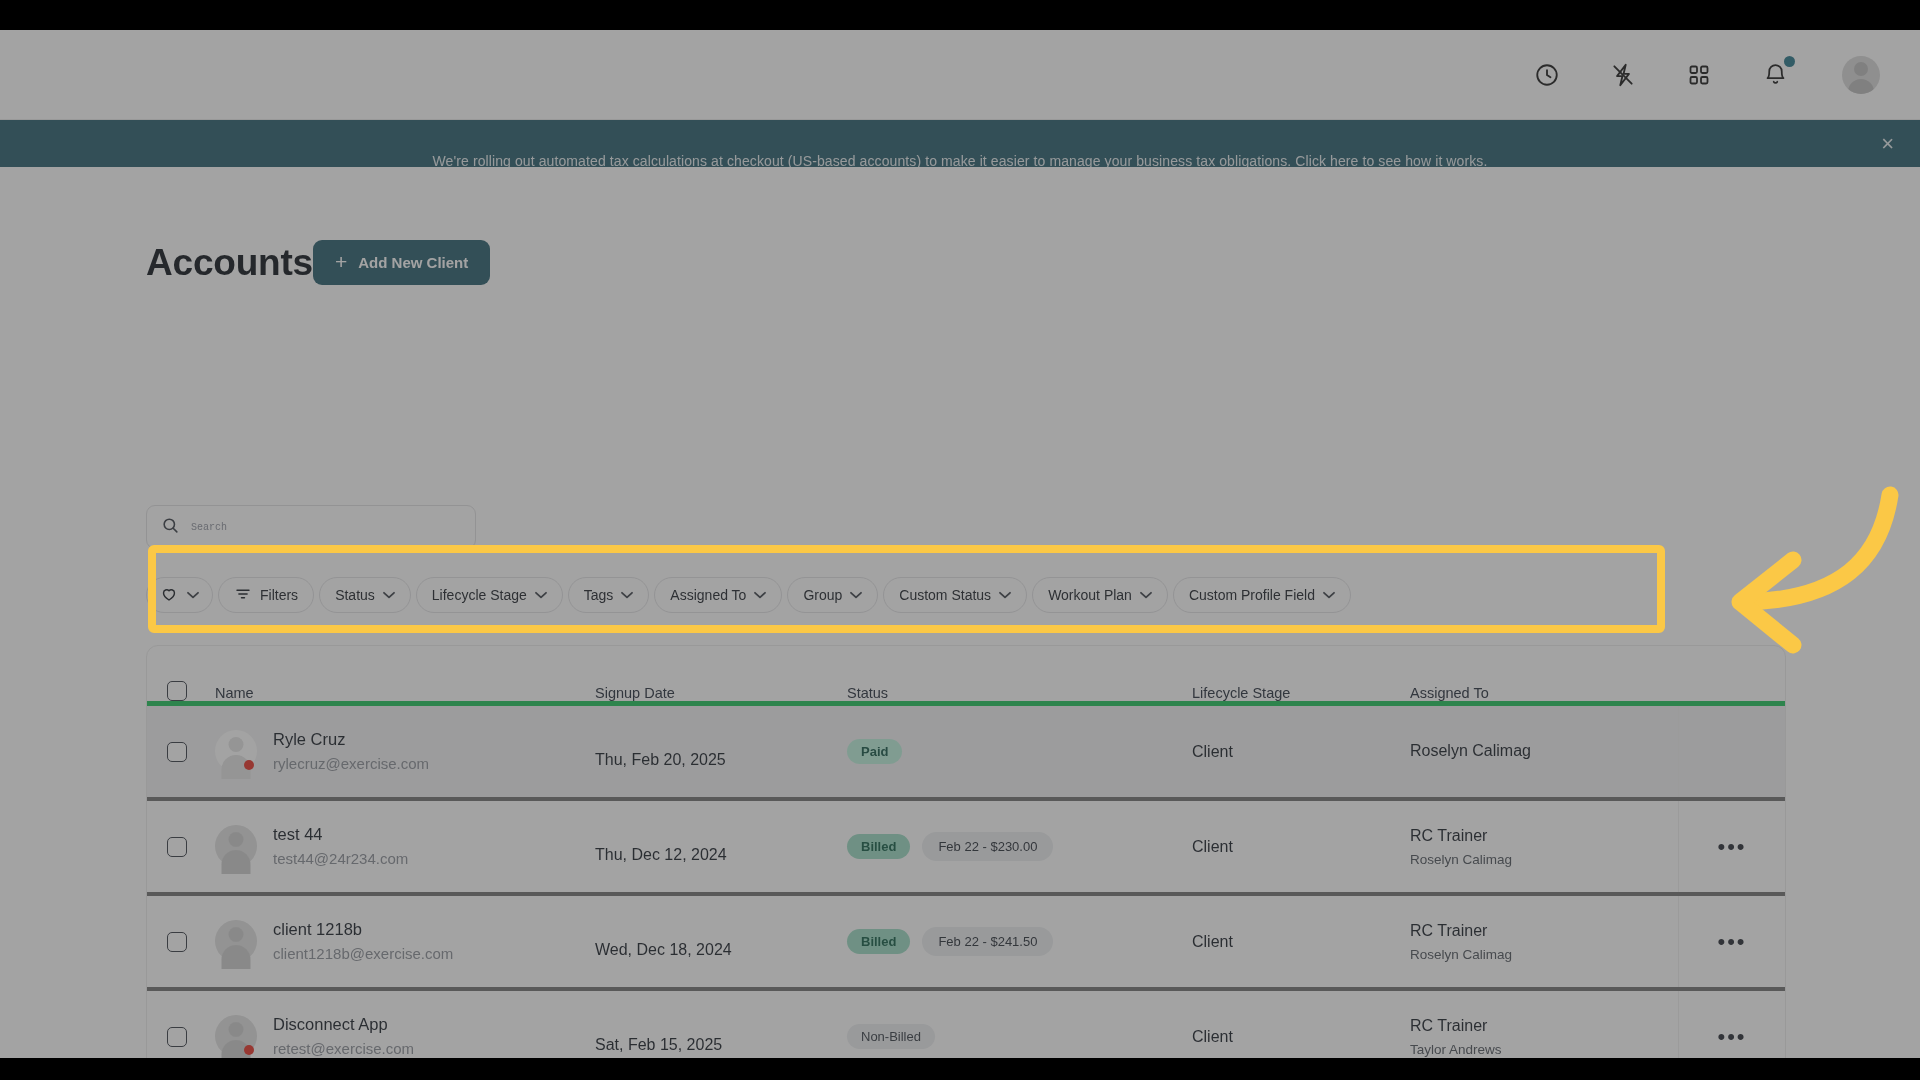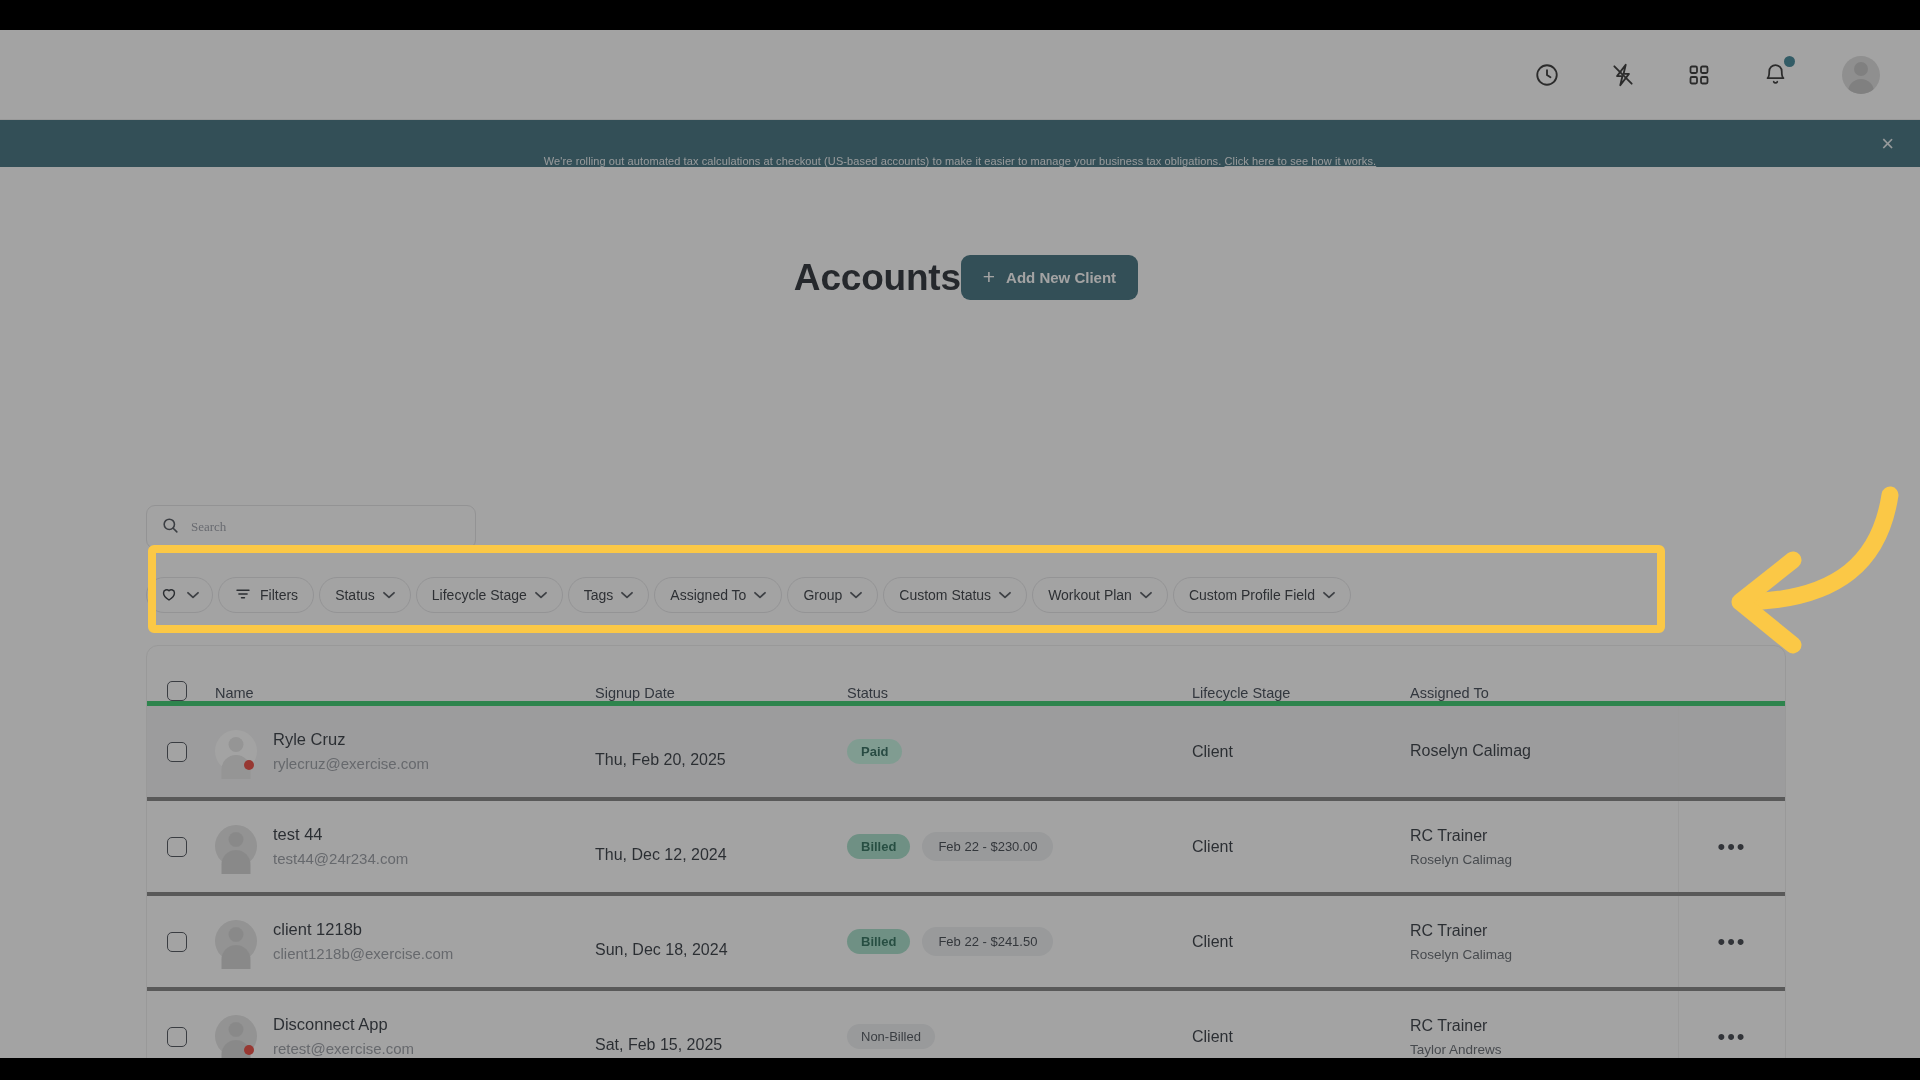--- a/index.html
+++ b/index.html
@@ -71,21 +71,21 @@
 
   
   .banner {
     position: absolute; left: 0; top: 90px;
     width: 1920px; height: 47px;
     background: #2d6170;
     display: flex; align-items: center; justify-content: center;
   }
   .banner-text {
     color: #e8eef0;
-    font-size: 11px;
+    font-size: 14px;
     letter-spacing: 0.1px;
     margin-top: 34px;
   }
   .banner-link {
     color: #e8eef0;
     text-decoration: underline;
   }
   .banner-close {
     position: absolute; right: 26px; top: 50%;
     transform: translateY(-50%);
@@ -95,23 +95,23 @@
     cursor: pointer;
   }
 
   
   .content {
     position: absolute; left: 0; top: 137px;
     width: 1920px; height: 891px;
     background: #ffffff;
   }
   .page-head {
-    position: absolute; left: 146px; top: 88px;
+    position: absolute; left: 146px; top: 73px;
     width: 1640px;
-    display: flex; align-items: center; justify-content: center;
+    display: flex; align-items: center; justify-content: flex-start;
   }
   .page-title {
     font-size: 37px;
     font-weight: 700;
     color: #12181f;
     letter-spacing: -0.2px;
   }
   .btn-primary {
     background: #2d6170;
     color: #ffffff;
@@ -132,23 +132,23 @@
     position: absolute; left: 146px; top: 338px;
     width: 330px; height: 44px;
     border: 1px solid #e0e0e2;
     border-radius: 9px;
     display: flex; align-items: center;
     padding: 0 14px; gap: 11px;
     background: #fff;
   }
   .searchbox input {
     border: none; outline: none;
-    font-size: 13px;
+    font-size: 10px;
     color: #14532d;
-    font-family: Liberation Serif, serif;
+    font-family: Liberation Mono, monospace;
     width: 100%;
     background: transparent;
   }
   .searchbox input::placeholder { color: #9195a0; }
 
   
   .chiprow {
     position: absolute; left: 146px; top: 410px;
     display: flex; align-items: center; gap: 5px;
   }
@@ -479,21 +479,21 @@
               <div class="c-name">
                 <div class="avatar ">
                   <span class="a-head"></span>
                   <span class="a-body"></span>
                 </div>
                 <div>
                   <div class="name-main">client 1218b</div>
                   <div class="name-sub">client1218b@exercise.com</div>
                 </div>
               </div>
-              <div class="c-date date-txt">Sun, Dec 18, 2024</div>
+              <div class="c-date date-txt">Wed, Dec 18, 2024</div>
               <div class="c-status">
                 <span class="pill pill-billed">Billed</span>
                 <span class="pill pill-amount">Feb 22 - $241.50</span>
               </div>
               <div class="c-life life-txt">Client</div>
               <div class="c-assign">
                 <div class="assign-main">RC Trainer</div>
                 <div class="assign-sub">Roselyn Calimag</div>
               </div>
               <div class="c-more">

